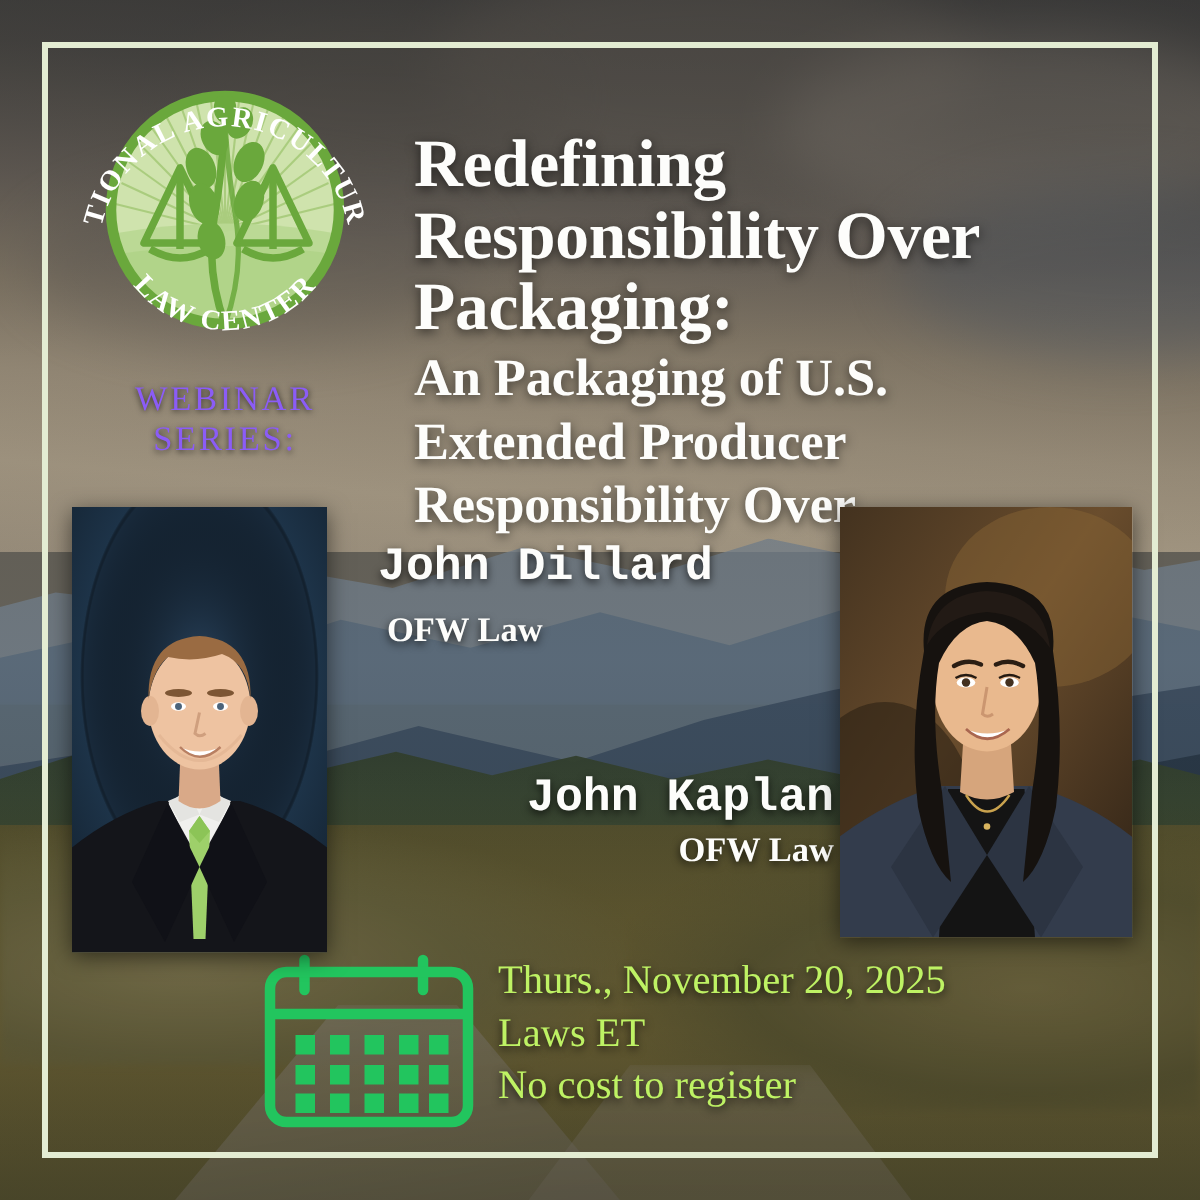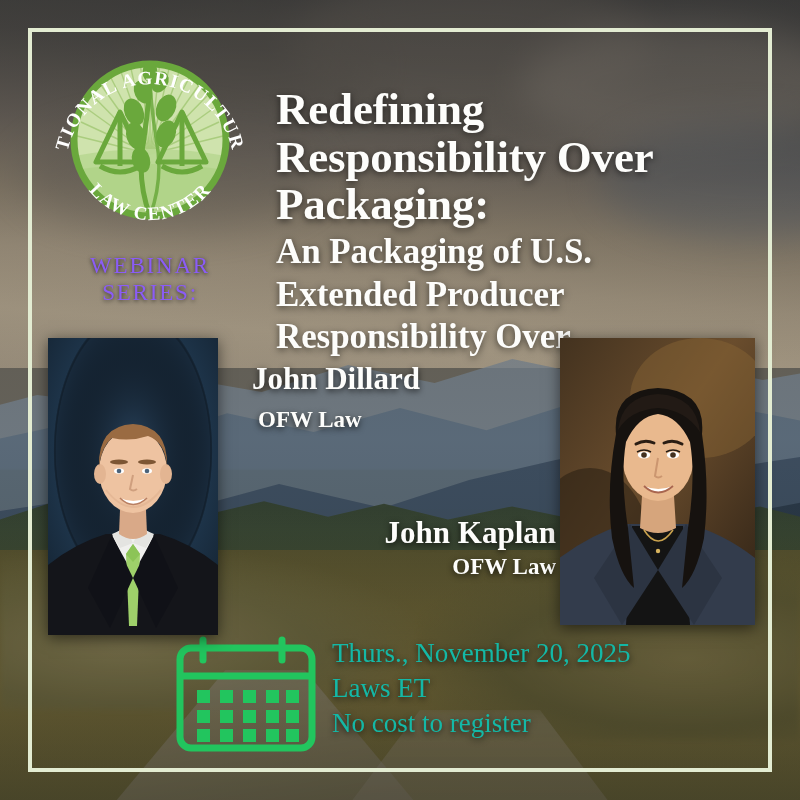--- a/index.html
+++ b/index.html
@@ -242,20 +242,21 @@
     position: absolute;
     z-index: 13;
     color: #fdfdfb;
     text-shadow: 0 2px 6px rgba(0,0,0,.72);
   }
   .speaker-name {
     font-size: 31px;
     font-weight: bold;
     line-height: 1.1;
     white-space: nowrap;
+    font-family: Liberation Mono, monospace;
   }
   .speaker-org {
     font-size: 23px;
     font-weight: bold;
     line-height: 1.2;
     white-space: nowrap;
   }
   .speaker-left  { left: 252px; top: 362px; text-align: left; }
   .speaker-left .speaker-org { margin: 10px 0 0 6px; }
   .speaker-right { left: 300px; top: 516px; width: 256px; text-align: right; }
@@ -265,21 +266,21 @@
   .cal-icon {
     position: absolute;
     left: 172px; top: 636px;
     width: 148px; height: 116px;
     z-index: 13;
   }
   .details {
     position: absolute;
     left: 332px; top: 636px;
     z-index: 13;
-    color: #14b8a6;
+    color: #bef264;
     font-size: 27px;
     line-height: 1.30;
     text-shadow: 0 2px 6px rgba(0,0,0,.75);
     white-space: nowrap;
   }
 </style>
 </head>
 <body>
 
 <div class="poster">

